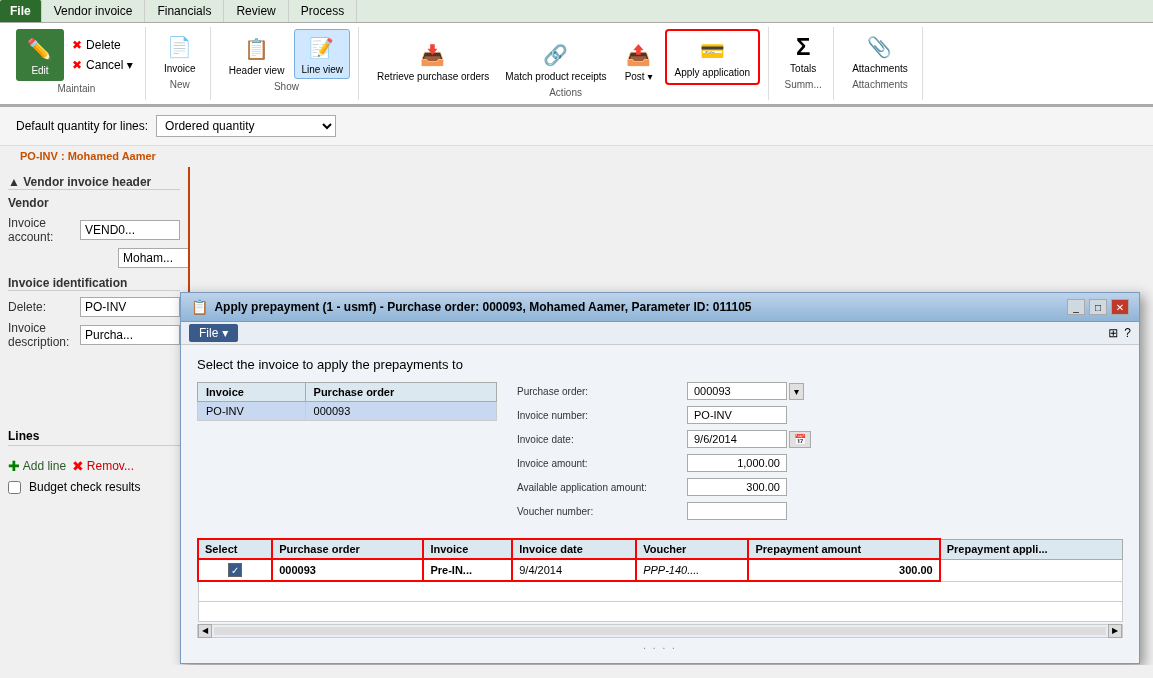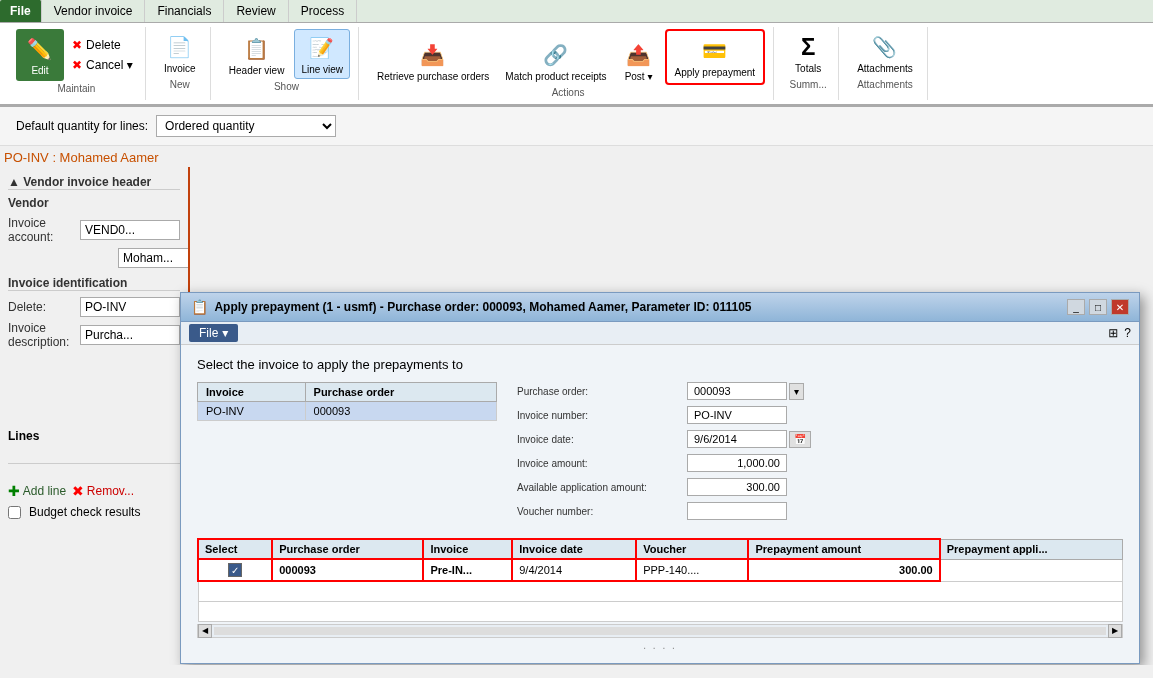--- a/index.html
+++ b/index.html
@@ -16,21 +16,21 @@
     .ribbon-group-label { font-size: 10px; color: #555; margin-top: 2px; text-align: center; }
     .ribbon-btn { display: flex; flex-direction: column; align-items: center; cursor: pointer; padding: 2px 6px; border-radius: 3px; min-width: 40px; }
     .ribbon-btn .icon { width: 32px; height: 32px; display: flex; align-items: center; justify-content: center; font-size: 20px; }
     .ribbon-btn .label { font-size: 10px; text-align: center; line-height: 1.2; }
     .ribbon-btn-small { display: flex; align-items: center; gap: 4px; cursor: pointer; padding: 2px 4px; border-radius: 2px; }
     .highlighted-btn { border: 2px solid red; border-radius: 4px; padding: 2px; }
     .default-qty { display: flex; align-items: center; gap: 8px; padding: 8px 16px; background: #f5f5f5; border-bottom: 1px solid #ddd; }
     .default-qty label { font-size: 12px; }
     .default-qty select { padding: 2px 4px; border: 1px solid #aaa; background: #fff; font-size: 12px; width: 180px; }
 
-    .po-inv-header { color: #c75000; font-size: 13px; font-weight: normal; padding: 4px 4px; }
+    .po-inv-header { color: #c75000; font-size: 11px; font-weight: bold; padding: 4px 20px; }
     .section-title { font-size: 12px; font-weight: bold; color: #333; border-bottom: 1px solid #ccc; margin-bottom: 6px; }
     .field-row { display: flex; align-items: center; gap: 8px; margin-bottom: 4px; }
     .field-label { font-size: 12px; color: #333; width: 110px; }
     .field-value { border: 1px solid #aaa; background: #fff; padding: 2px 4px; font-size: 12px; min-width: 100px; }
     .modal { position: absolute; top: 185px; left: 180px; width: 960px; background: #f0f4f8; border: 1px solid #7a9abf; box-shadow: 4px 4px 12px rgba(0,0,0,0.4); z-index: 200; }
     .modal-titlebar { background: linear-gradient(to bottom, #bed3ea, #8fb5d8); padding: 6px 10px; display: flex; align-items: center; justify-content: space-between; border-bottom: 1px solid #7a9abf; }
     .modal-title { font-size: 12px; font-weight: bold; color: #000; }
     .modal-controls { display: flex; gap: 4px; }
     .modal-btn { width: 18px; height: 16px; border: 1px solid #aaa; background: #d0d8e0; cursor: pointer; display: flex; align-items: center; justify-content: center; font-size: 10px; }
     .modal-btn.close { background: #c0392b; color: #fff; }
@@ -59,21 +59,21 @@
     .prepayments-section { margin-top: 12px; }
     .prepayments-title { font-size: 12px; font-weight: bold; margin-bottom: 6px; }
     .prepayments-table { border-collapse: collapse; width: 100%; }
     .prepayments-table th { background: #dce8f0; border: 1px solid #aaa; padding: 3px 6px; font-size: 11px; text-align: left; white-space: nowrap; }
     .prepayments-table td { border: 1px solid #ccc; padding: 3px 6px; font-size: 11px; background: #fff; }
     .prepayments-table tr.data td { background: #fff; }
     .checkbox-cell { text-align: center; }
     .checkbox-checked { width: 14px; height: 14px; border: 1px solid #666; background: #3a5a8a; display: inline-flex; align-items: center; justify-content: center; color: #fff; font-size: 10px; }
 
     .lines-section { margin-top: 12px; }
-    .lines-header { font-size: 12px; font-weight: bold; border-bottom: 1px solid #ccc; margin-bottom: 19px; padding-bottom: 20px; }
+    .lines-header { font-size: 12px; font-weight: bold; border-bottom: 1px solid #ccc; margin-bottom: 12px; padding-bottom: 2px; }
     .lines-actions { display: flex; gap: 6px; margin-bottom: 6px; }
     .lines-action-btn { display: flex; align-items: center; gap: 3px; cursor: pointer; font-size: 11px; color: #2a5a2a; }
     .lines-action-btn .remove { color: #c00; }
 
     .page-bg { background: #f0f0f0; }
 
     
     .ellipsis-row { text-align: center; font-size: 10px; color: #888; letter-spacing: 2px; }
   </style>
 </head>
@@ -155,21 +155,21 @@
           <div class="icon">🔗</div>
           <div class="label">Match product receipts</div>
         </div>
         <div class="ribbon-btn">
           <div class="icon">📤</div>
           <div class="label">Post ▾</div>
         </div>
         <div class="highlighted-btn">
           <div class="ribbon-btn">
             <div class="icon">💳</div>
-            <div class="label">Apply prepayment</div>
+            <div class="label">Apply application</div>
           </div>
         </div>
       </div>
       <div class="ribbon-group-label">Actions</div>
     </div>
 
     <div class="ribbon-group">
       <div class="ribbon-btn">
         <div class="icon" style="font-size:24px;font-weight:bold;">Σ</div>
         <div class="label">Totals</div>
@@ -337,21 +337,21 @@
             </tr>
           </thead>
           <tbody>
             <tr class="data">
               <td class="checkbox-cell" style="border:2px solid red;">
                 <div class="checkbox-checked">✓</div>
               </td>
               <td style="border:2px solid red;font-weight:bold;">000093</td>
               <td style="border:2px solid red;font-weight:bold;">Pre-IN...</td>
               <td style="border:2px solid red;">9/4/2014</td>
-              <td style="border:2px solid red;">PPP-140....</td>
+              <td style="border:2px solid red;font-style:italic;">PPP-140....</td>
               <td style="border:2px solid red;text-align:right;font-weight:bold;">300.00</td>
               <td></td>
             </tr>
             <tr>
               <td colspan="7" style="height:20px;"></td>
             </tr>
             <tr>
               <td colspan="7" style="height:20px;"></td>
             </tr>
           </tbody>

